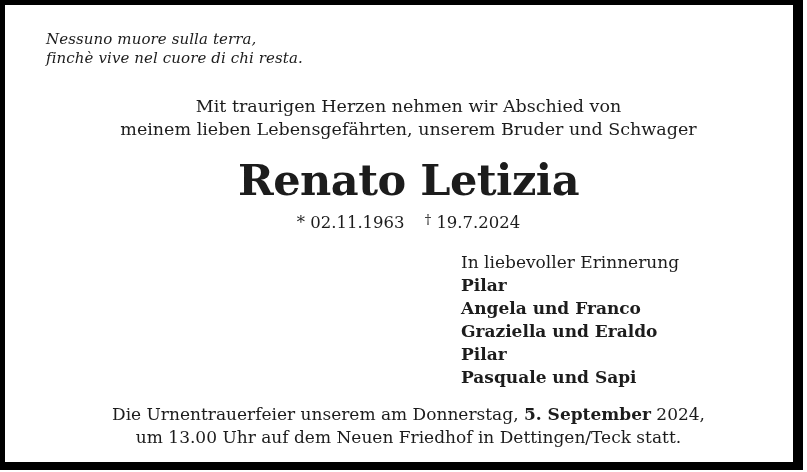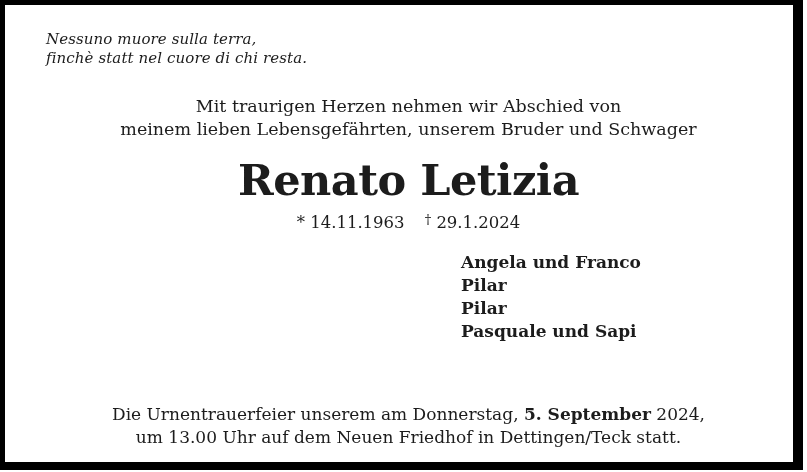--- a/index.html
+++ b/index.html
@@ -105,38 +105,40 @@
   }
 </style>
 </head>
 <body>
 
 <div class="page">
   <div class="frame">
 
     <div class="epigraph">
       <div>Nessuno muore sulla terra,</div>
-      <div>finchè statt nel cuore di chi resta.</div>
+      <div>finchè vive nel cuore di chi resta.</div>
     </div>
 
 
     <div class="intro">
       <div>Mit traurigen Herzen nehmen wir Abschied von</div>
       <div>meinem lieben Lebensgefährten, unserem Bruder und Schwager</div>
     </div>
 
     <h1 class="deceased-name">Renato Letizia</h1>
 
     <div class="life-dates">
-      <span><span>*</span> <span>14.11.1963</span></span><span class="death-group"><span class="death-symbol">†</span> <span>29.1.2024</span></span>
+      <span><span>*</span> <span>02.11.1963</span></span><span class="death-group"><span class="death-symbol">†</span> <span>19.7.2024</span></span>
     </div>
 
     <div class="mourners">
+      <div>In liebevoller Erinnerung</div>
+      <div class="mourner-name">Pilar</div>
       <div class="mourner-name">Angela und Franco</div>
-      <div class="mourner-name">Pilar</div>
+      <div class="mourner-name">Graziella und Eraldo</div>
       <div class="mourner-name">Pilar</div>
       <div class="mourner-name">Pasquale und Sapi</div>
     </div>
 
     <div class="funeral">
       <div><span>Die Urnentrauerfeier unserem am Donnerstag, </span><span class="bold">5. September</span><span> 2024,</span></div>
       <div>um 13.00 Uhr auf dem Neuen Friedhof in Dettingen/Teck statt.</div>
     </div>
 
   </div>

